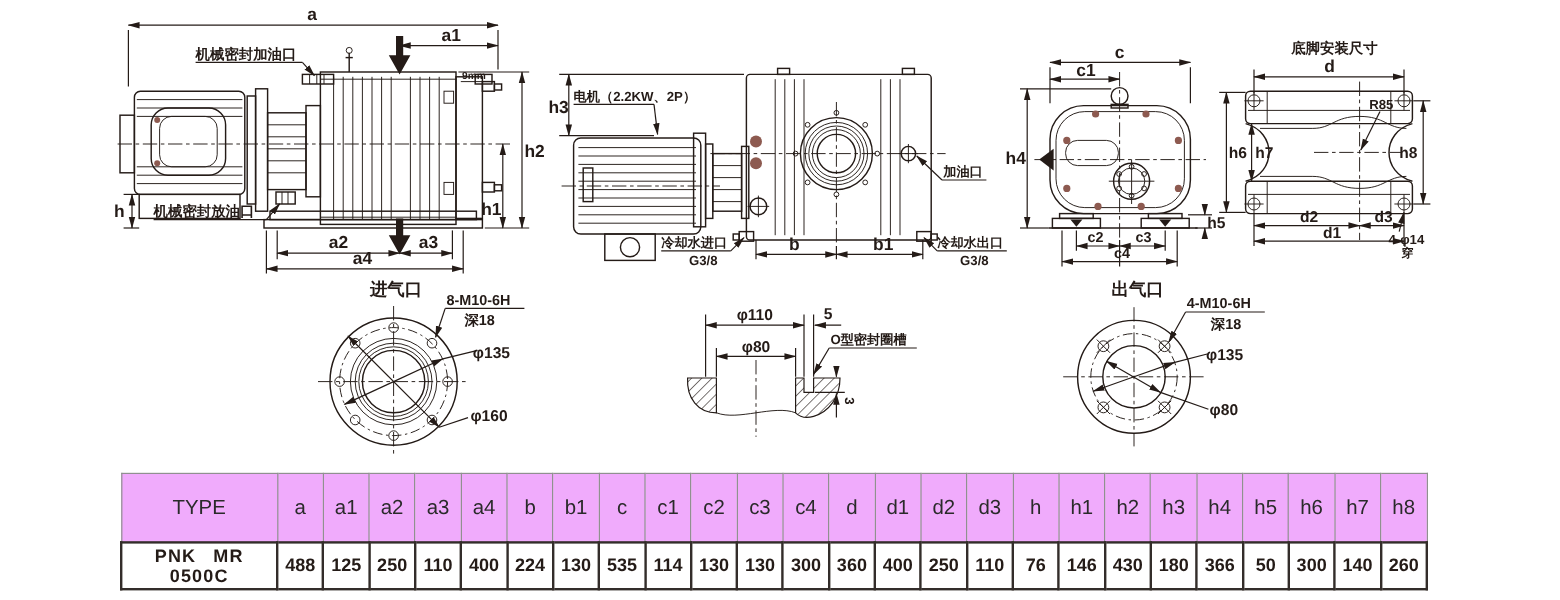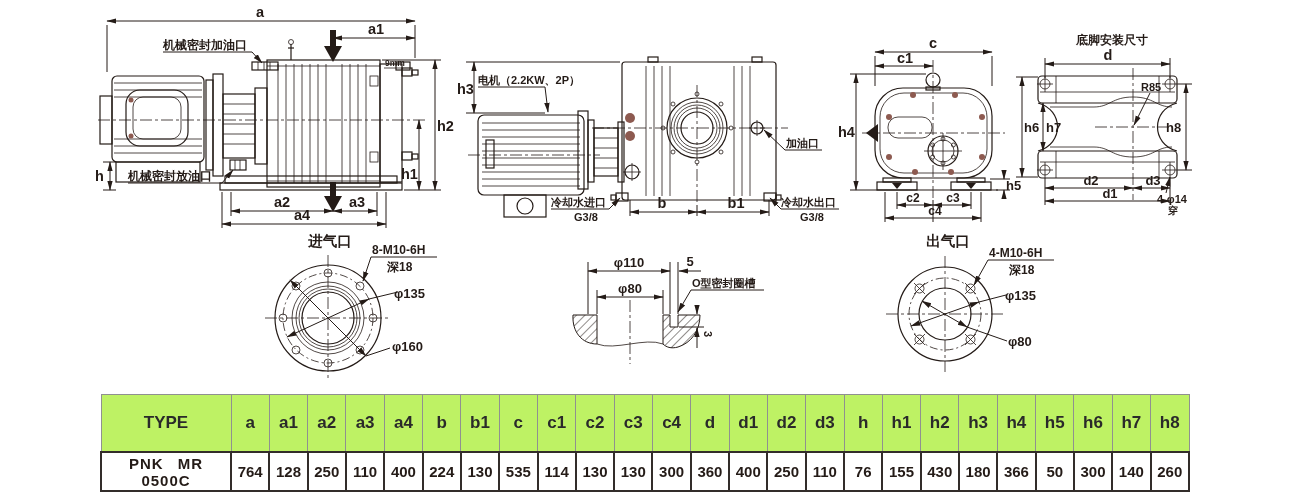--- a/index.html
+++ b/index.html
@@ -14,22 +14,22 @@
   svg .fill{fill:#241b17;stroke:none;}
   svg .dot{fill:#8d5a50;stroke:none;}
   svg .hatched{fill:url(#hatch);stroke:#241b17;stroke-width:1;}
   svg text{fill:#241b17;font-family:"Liberation Sans","DejaVu Sans",sans-serif;font-weight:bold;}
   .t8{font-size:8.5px;}.t10{font-size:10px;}.t11{font-size:11px;}.t12{font-size:12px;}
   .t13{font-size:13px;}.t14{font-size:14.5px;}
   .mid{text-anchor:middle;}
   
   .dim-table{position:absolute;left:100px;top:394px;width:1090px;}
   .dim-table table{width:100%;border-collapse:collapse;table-layout:fixed;}
-  .dim-table th{background:#bef264;border:1px solid #909090;height:54px;
-                font-size:17px;font-weight:bold;color:#2a2a2a;text-align:center;vertical-align:middle;}
+  .dim-table th{background:#f0abfc;border:1px solid #909090;height:54px;
+                font-size:17px;font-weight:normal;color:#2a2a2a;text-align:center;vertical-align:middle;}
   .dim-table td{background:#ffffff;border:2px solid #332d2a;height:35px;
                 font-size:15px;font-weight:bold;color:#241b17;text-align:center;vertical-align:middle;}
   .dim-table .type-col{width:130px;}
   .dim-table td.type-cell{word-spacing:9px;letter-spacing:1px;}
 </style>
 </head>
 <body>
 
 <div class="page">
 
@@ -542,38 +542,38 @@
         <th>h4</th>
         <th>h5</th>
         <th>h6</th>
         <th>h7</th>
         <th>h8</th>
       </tr>
     </thead>
     <tbody>
       <tr>
         <td class="type-cell">PNK MR 0500C</td>
-        <td>764</td>
-        <td>128</td>
+        <td>488</td>
+        <td>125</td>
         <td>250</td>
         <td>110</td>
         <td>400</td>
         <td>224</td>
         <td>130</td>
         <td>535</td>
         <td>114</td>
         <td>130</td>
         <td>130</td>
         <td>300</td>
         <td>360</td>
         <td>400</td>
         <td>250</td>
         <td>110</td>
         <td>76</td>
-        <td>155</td>
+        <td>146</td>
         <td>430</td>
         <td>180</td>
         <td>366</td>
         <td>50</td>
         <td>300</td>
         <td>140</td>
         <td>260</td>
       </tr>
     </tbody>
   </table>

